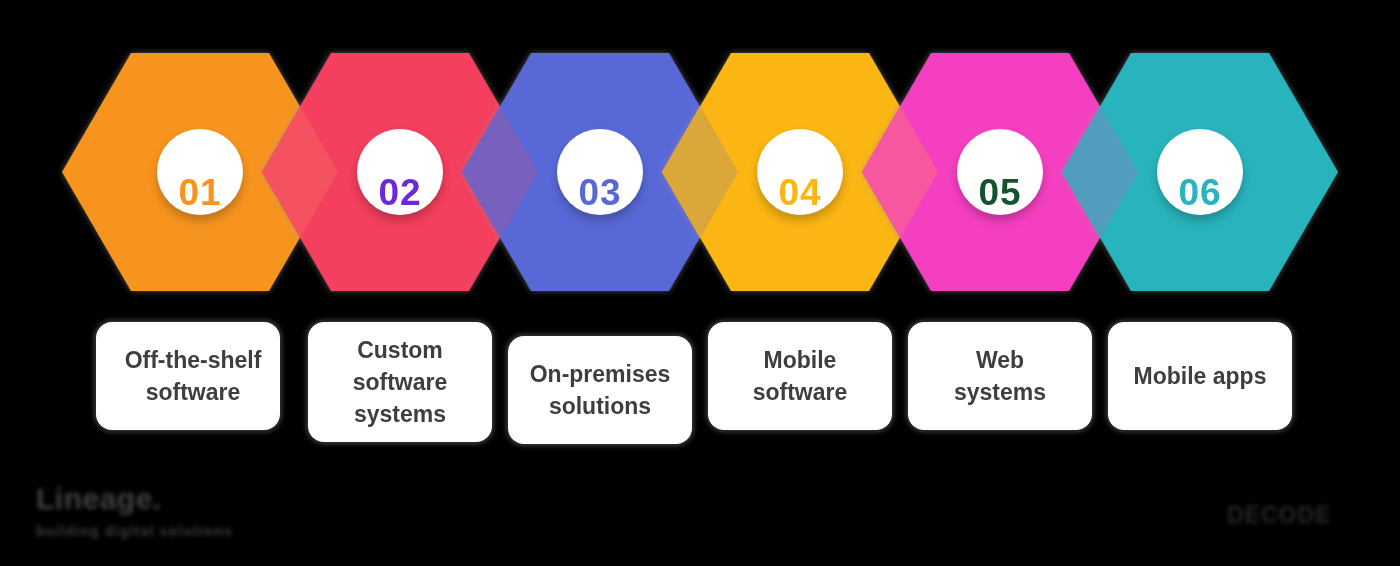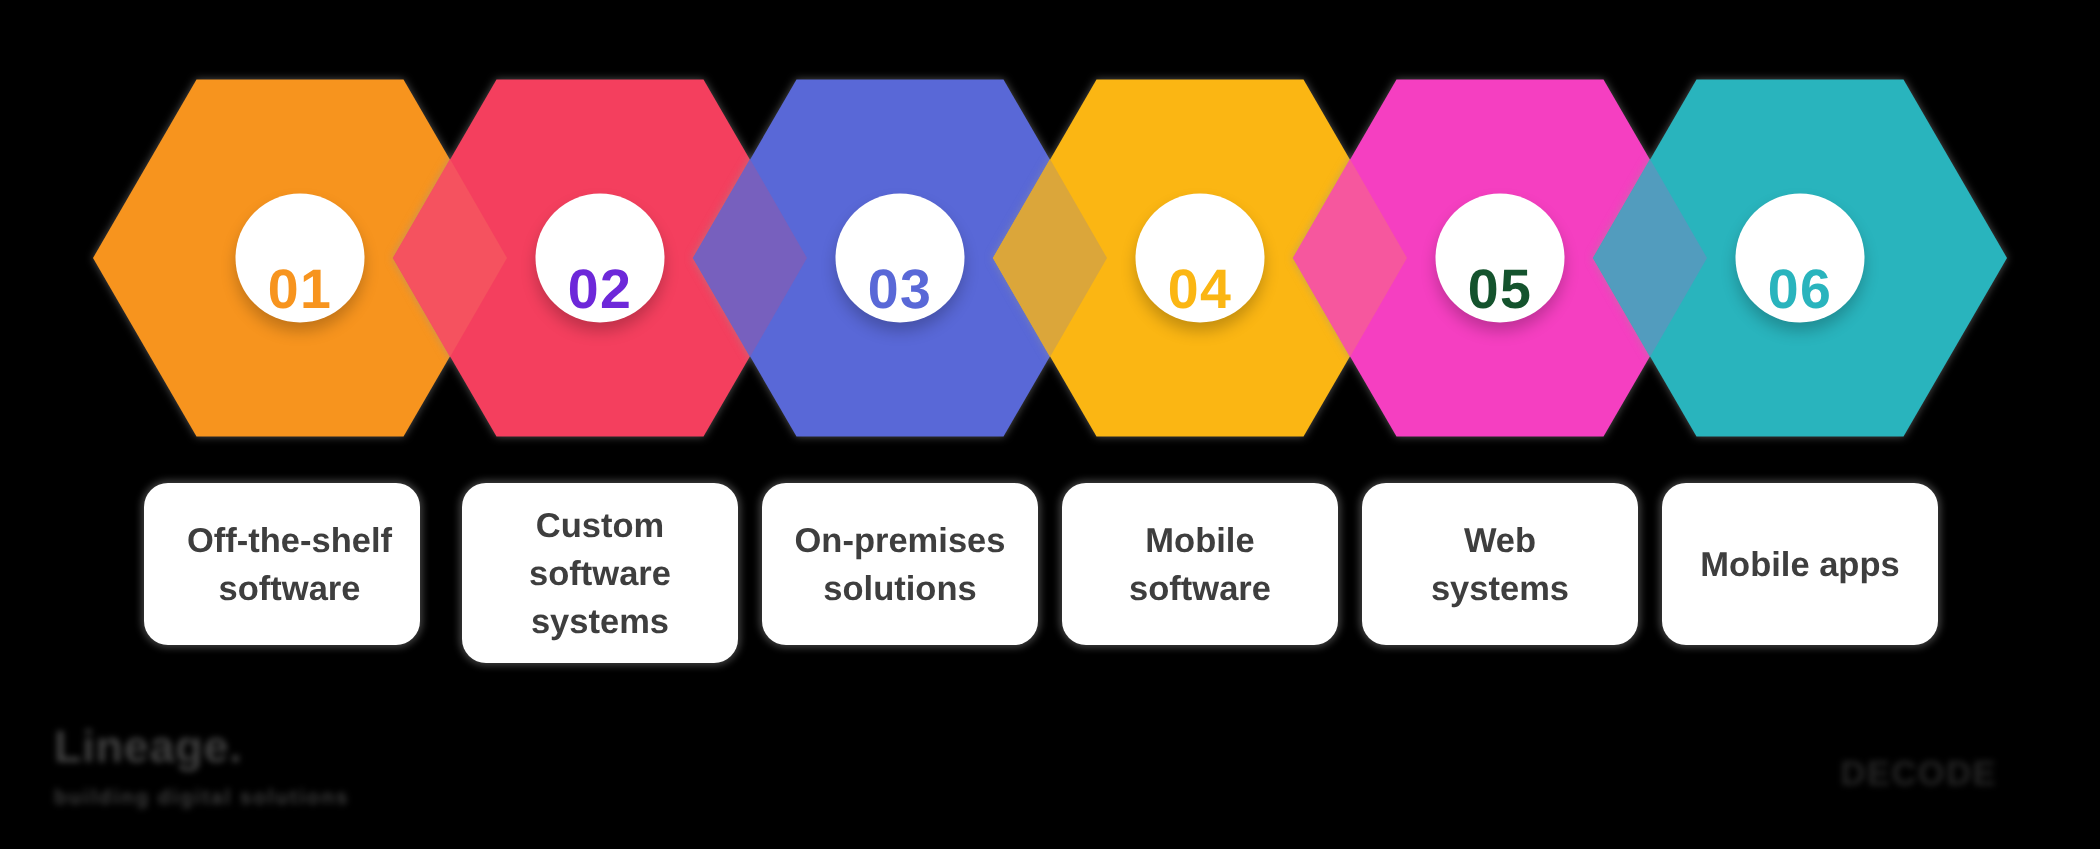--- a/index.html
+++ b/index.html
@@ -126,21 +126,21 @@
       <span class="card-label">Custom
 software
 systems</span>
     </div>
   </div>
 
   <div class="item">
     <div class="num-circle" style="left: 557px; top: 129px;">
       <span class="num" style="color: rgb(89, 104, 215);">03</span>
     </div>
-    <div class="card" style="left: 508px;">
+    <div class="card" style="left: 508px; margin-top: 14px;">
       <span class="card-label">On-premises
 solutions</span>
     </div>
   </div>
 
   <div class="item">
     <div class="num-circle" style="left: 757px; top: 129px;">
       <span class="num" style="color: rgb(251, 182, 19);">04</span>
     </div>
     <div class="card" style="left: 708px;">

